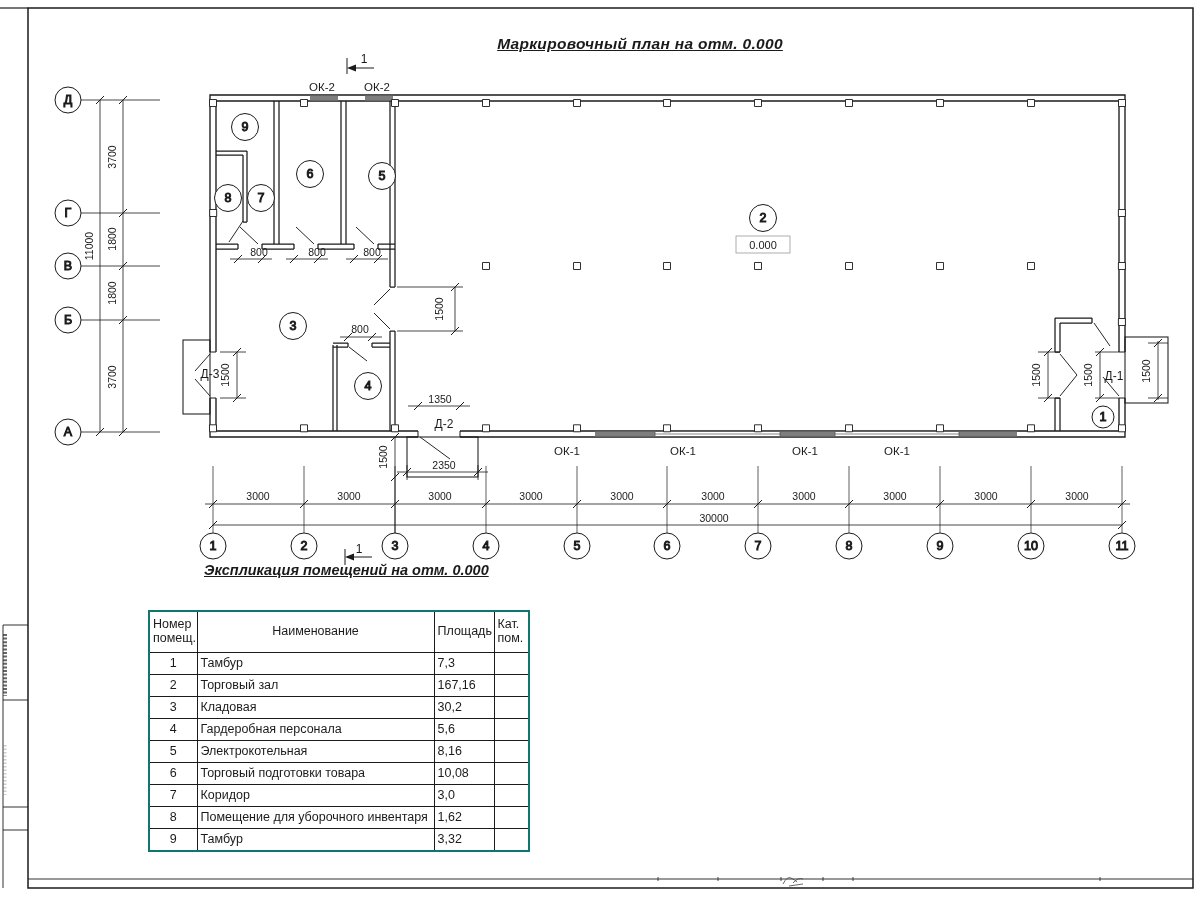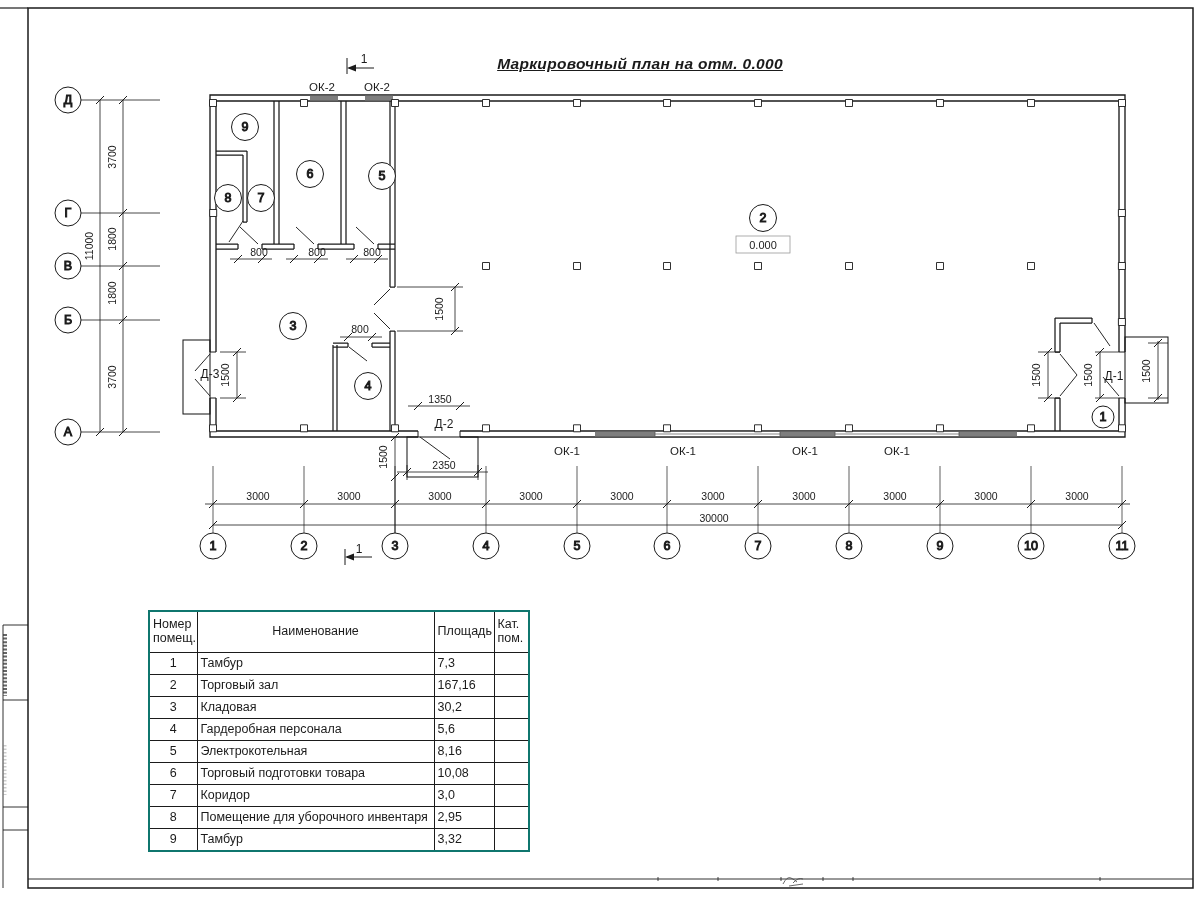--- a/index.html
+++ b/index.html
@@ -1,20 +1,20 @@
 <!DOCTYPE html>
 <html><head>
 <meta charset="utf-8">
 <style>
   body{margin:0;background:#e9e9e9;}
   .sheet{position:relative;width:1200px;height:900px;background:#ffffff;
          font-family:"Liberation Sans",sans-serif;color:#1b1b1b;overflow:hidden;}
   .sheet svg{position:absolute;left:0;top:0;}
   svg text{fill:#1b1b1b;font-family:"Liberation Sans",sans-serif;}
-  .page-title{position:absolute;left:440px;top:55px;width:400px;text-align:center;
+  .page-title{position:absolute;left:440px;top:35px;width:400px;text-align:center;
       font-style:italic;font-weight:700;font-size:15.5px;text-decoration:underline;letter-spacing:.3px;}
   .table-title{position:absolute;left:204px;top:562px;
       font-style:italic;font-weight:700;font-size:14.5px;text-decoration:underline;}
   table.roomtable{position:absolute;left:148px;top:610px;width:380px;
       border-collapse:collapse;table-layout:fixed;font-size:12.5px;border:2px solid #0f766e;}
   .roomtable th,.roomtable td{border:1.1px solid #1b1b1b;padding:0 3px;height:21px;
       line-height:1.1;font-weight:400;overflow:hidden;}
   .roomtable thead th{height:40px;white-space:pre-line;vertical-align:middle;}
   .roomtable th.h-name,.roomtable th.h-area{text-align:center;margin-left:17px;}
   .roomtable th.h-num,.roomtable th.h-cat{text-align:left;}
@@ -218,20 +218,21 @@
         <text x="210" y="378" font-size="12" text-anchor="middle">Д-3</text>
         <text x="444" y="428" font-size="12" text-anchor="middle">Д-2</text>
         <text x="1114" y="380" font-size="12" text-anchor="middle">Д-1</text>
         <text x="763" y="249" font-size="11" text-anchor="middle">0.000</text>
         <text x="364" y="63" font-size="12" text-anchor="middle">1</text>
         <text x="359" y="553" font-size="12" text-anchor="middle">1</text>
       </g>
   </svg>
 
   <div class="page-title">Маркировочный план на отм. 0.000</div>
+  <div class="table-title">Экспликация помещений на отм. 0.000</div>
 
   <table class="roomtable">
     <colgroup>
       <col style="width:48px">
         <col style="width:237px">
         <col style="width:60px">
         <col style="width:35px">
     </colgroup>
     <thead>
       <tr>
@@ -282,21 +283,21 @@
         </tr>
         <tr>
           <td class="num">7</td>
           <td class="name">Коридор</td>
           <td class="area">3,0</td>
           <td class="cat"></td>
         </tr>
         <tr>
           <td class="num">8</td>
           <td class="name">Помещение для уборочного инвентаря</td>
-          <td class="area">2,95</td>
+          <td class="area">1,62</td>
           <td class="cat"></td>
         </tr>
         <tr>
           <td class="num">9</td>
           <td class="name">Тамбур</td>
           <td class="area">3,32</td>
           <td class="cat"></td>
         </tr>
       </tbody>
   </table>

